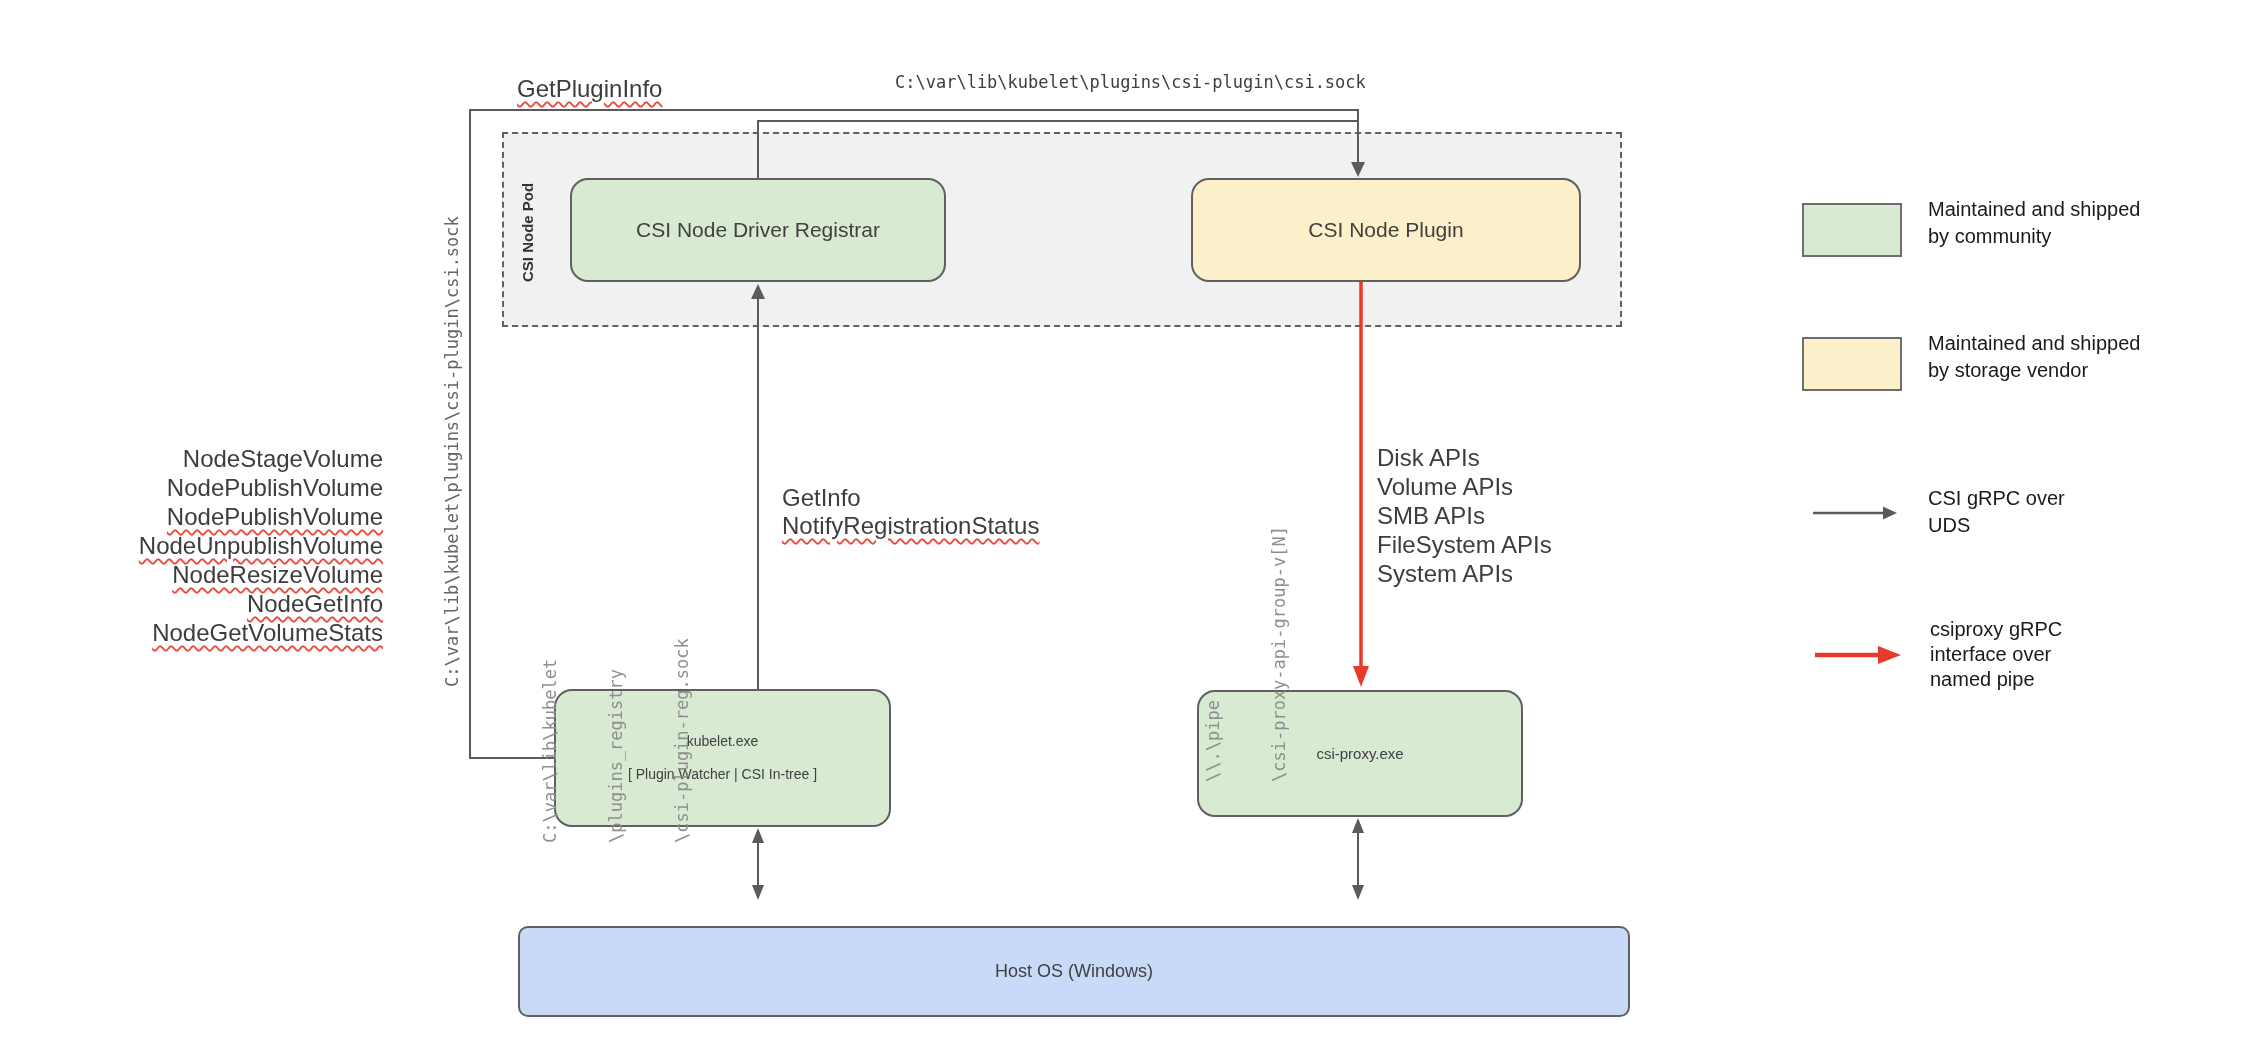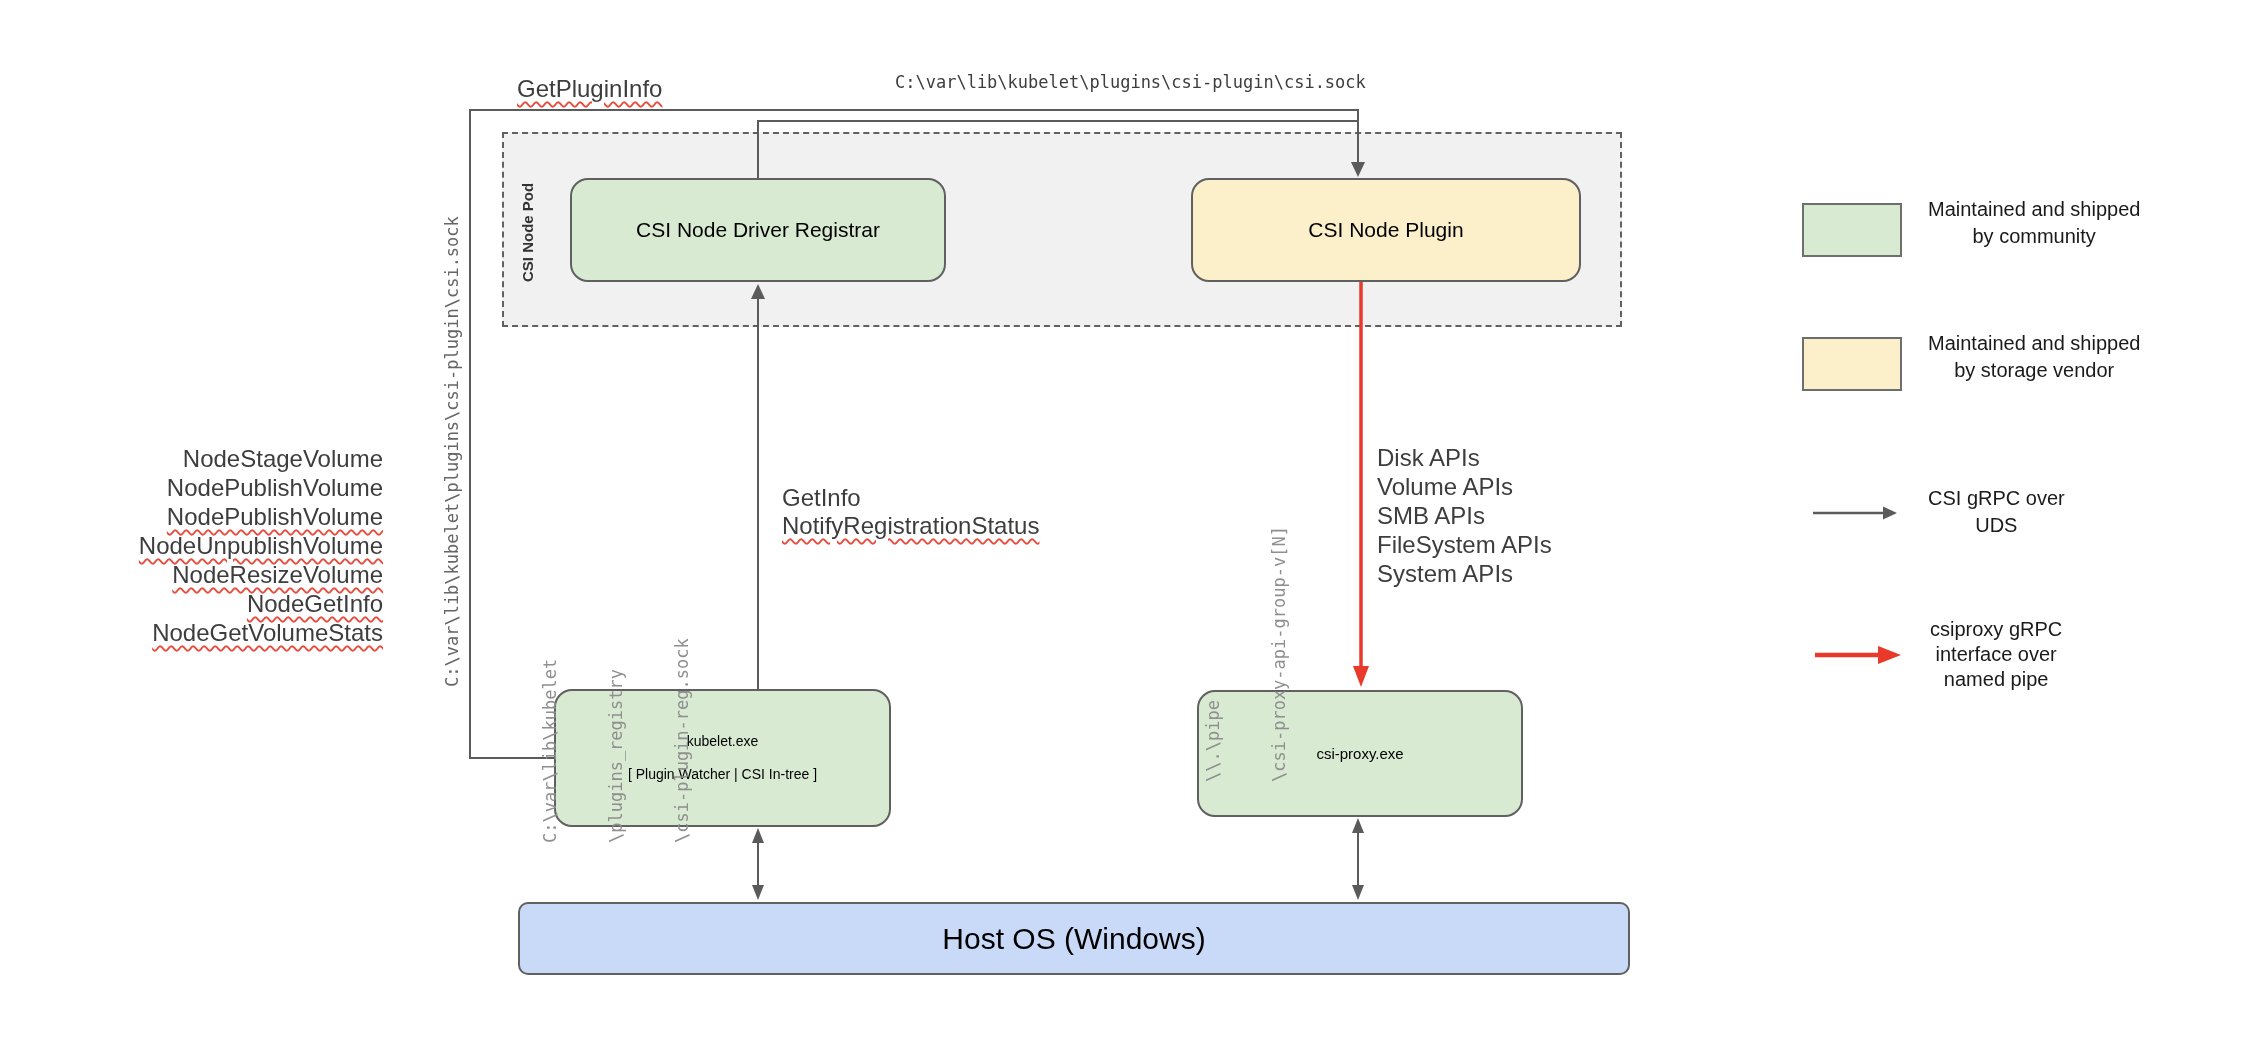--- a/index.html
+++ b/index.html
@@ -9,47 +9,47 @@
   }
   .abs{position:absolute;}
   
   .pod{
     left:502px;top:132px;width:1120px;height:195px;
     background:var(--pod_bg);border:2px dashed #616161;box-sizing:border-box;
   }
   .node{
     box-sizing:border-box;border:2px solid #606060;border-radius:18px;
     display:flex;flex-direction:column;align-items:center;justify-content:center;
-    color:#000000;text-align:center;z-index:2;
+    color:#404040;text-align:center;z-index:2;
   }
   .green{background:var(--green);}
   .yellow{background:var(--yellow);margin-left:24px;}
   .registrar{left:570px;top:178px;width:376px;height:104px;font-size:21px;}
   .plugin{left:1167px;top:178px;width:390px;height:104px;font-size:21px;}
   .kubelet{left:554px;top:689px;width:337px;height:138px;font-size:14px;line-height:33px;}
   .csiproxy{left:1197px;top:690px;width:326px;height:127px;font-size:15px;}
   .hostos{
-    left:518px;top:902px;width:1112px;height:73px;border-radius:10px;
-    background:var(--blue);font-size:30px;
+    left:518px;top:926px;width:1112px;height:91px;border-radius:10px;
+    background:var(--blue);font-size:18px;
   }
   
   .mono{font-family:Liberation Sans, sans-serif;color:var(--mono_dark);}
   .mono-sm{font-family:"DejaVu Sans Mono",monospace;font-size:17px;color:#666;}
   .big{font-size:24px;line-height:29px;}
   .sq{
     text-decoration-line:underline;text-decoration-style:wavy;
     text-decoration-color:var(--squiggle);text-decoration-thickness:1.5px;
     text-underline-offset:4px;
   }
   .vrot{
     transform:rotate(-90deg);transform-origin:0 100%;white-space:pre;z-index:3;
   }
   .gray{color:#8f8f8f;}
   .rlist{width:303px;text-align:right;}
-  .legend-label{font-size:20px;line-height:27px;color:#1a1a1a;text-align:center;}
+  .legend-label{font-size:20px;line-height:27px;color:#1a1a1a;}
   .swatch{
     width:100px;height:54px;box-sizing:border-box;border:2px solid #6e6e6e;z-index:2;
   }
   svg.overlay{position:absolute;left:0;top:0;z-index:5;pointer-events:none;}
   .lbl{z-index:6;}
 </style>
 </head>
 <body>
 
 <div id="canvas">

